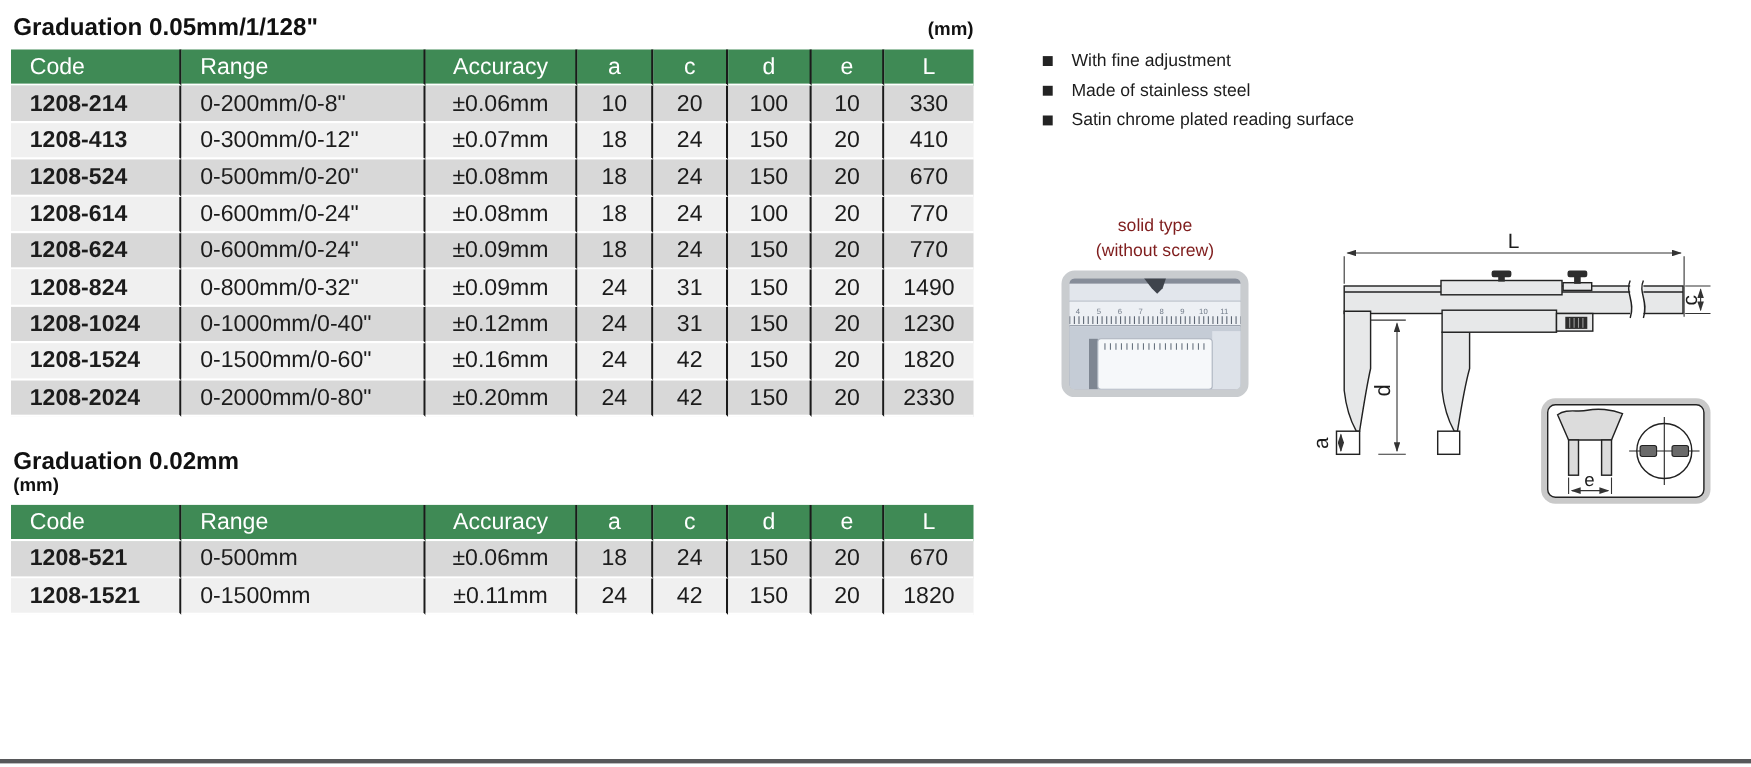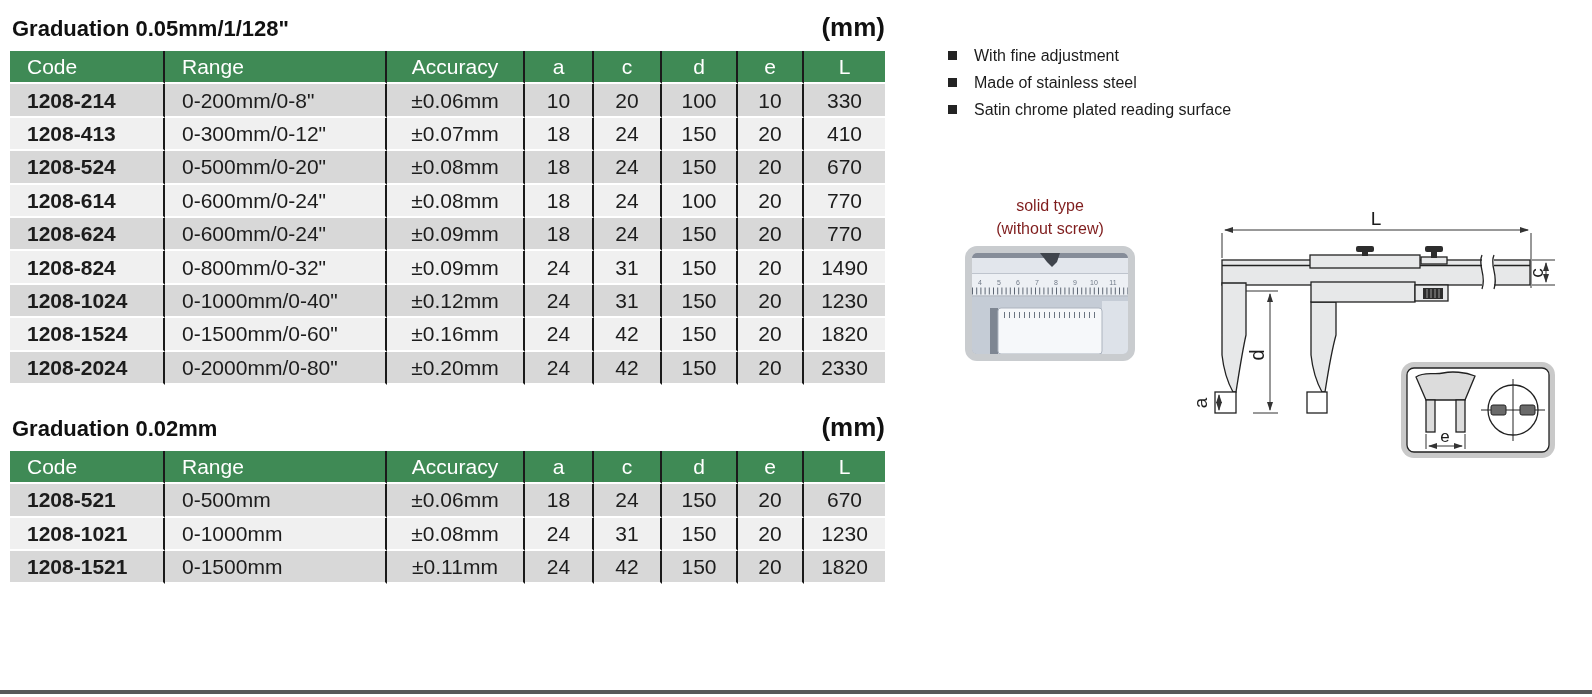--- a/index.html
+++ b/index.html
@@ -3,22 +3,22 @@
 <meta charset="utf-8">
 <style>
   html,body{margin:0;padding:0;background:#fff;}
   #page{position:relative;width:1592px;height:697px;background:#ffffff;overflow:hidden;
         font-family:"Liberation Sans","DejaVu Sans",sans-serif;color:#1c1c1c;}
 
   
   .tables-col{position:absolute;left:10px;top:12px;width:875px;}
   .title-row{display:flex;justify-content:space-between;align-items:baseline;margin:0 0 8px 2px;}
   .title-row h2{font-size:22px;line-height:25px;margin:0;font-weight:bold;color:#111;}
-  .title-row .unit{font-size:26px;font-weight:bold;color:#111;}
-  .title-row.second{margin-top:27px;}
+  .title-row .unit{font-size:17px;font-weight:bold;color:#111;}
+  .title-row.second{margin-top:27px;flex-direction:column;}
 
   table.spec-table{border-collapse:separate;border-spacing:0;table-layout:fixed;width:875px;}
   .spec-table th,.spec-table td{height:31.4px;padding:0;font-size:21px;line-height:1;
       border-bottom:2px solid #ffffff;overflow:hidden;white-space:nowrap;}
   .spec-table th{background:var(--header-green,#3f8a55);color:#fff;font-weight:normal;}
   .spec-table th:not(:last-child),.spec-table td:not(:last-child){border-right:2px solid #1a1a1a;}
   .spec-table tbody tr:nth-child(odd) td{background:var(--row-dark,#d8d8d8);}
   .spec-table tbody tr:nth-child(even) td{background:var(--row-light,#f0f0f0);}
   .spec-table .left{text-align:left;padding-left:17px;}
   .spec-table .center{text-align:center;}
@@ -202,30 +202,20 @@
       <tbody>
           <tr>
             <td class="left">1208-521</td>
             <td class="left">0-500mm</td>
             <td class="center">±0.06mm</td>
             <td class="center">18</td>
             <td class="center">24</td>
             <td class="center">150</td>
             <td class="center">20</td>
             <td class="center">670</td>
-          </tr>
-          <tr>
-            <td class="left">1208-1021</td>
-            <td class="left">0-1000mm</td>
-            <td class="center">±0.08mm</td>
-            <td class="center">24</td>
-            <td class="center">31</td>
-            <td class="center">150</td>
-            <td class="center">20</td>
-            <td class="center">1230</td>
           </tr>
           <tr>
             <td class="left">1208-1521</td>
             <td class="left">0-1500mm</td>
             <td class="center">±0.11mm</td>
             <td class="center">24</td>
             <td class="center">42</td>
             <td class="center">150</td>
             <td class="center">20</td>
             <td class="center">1820</td>

